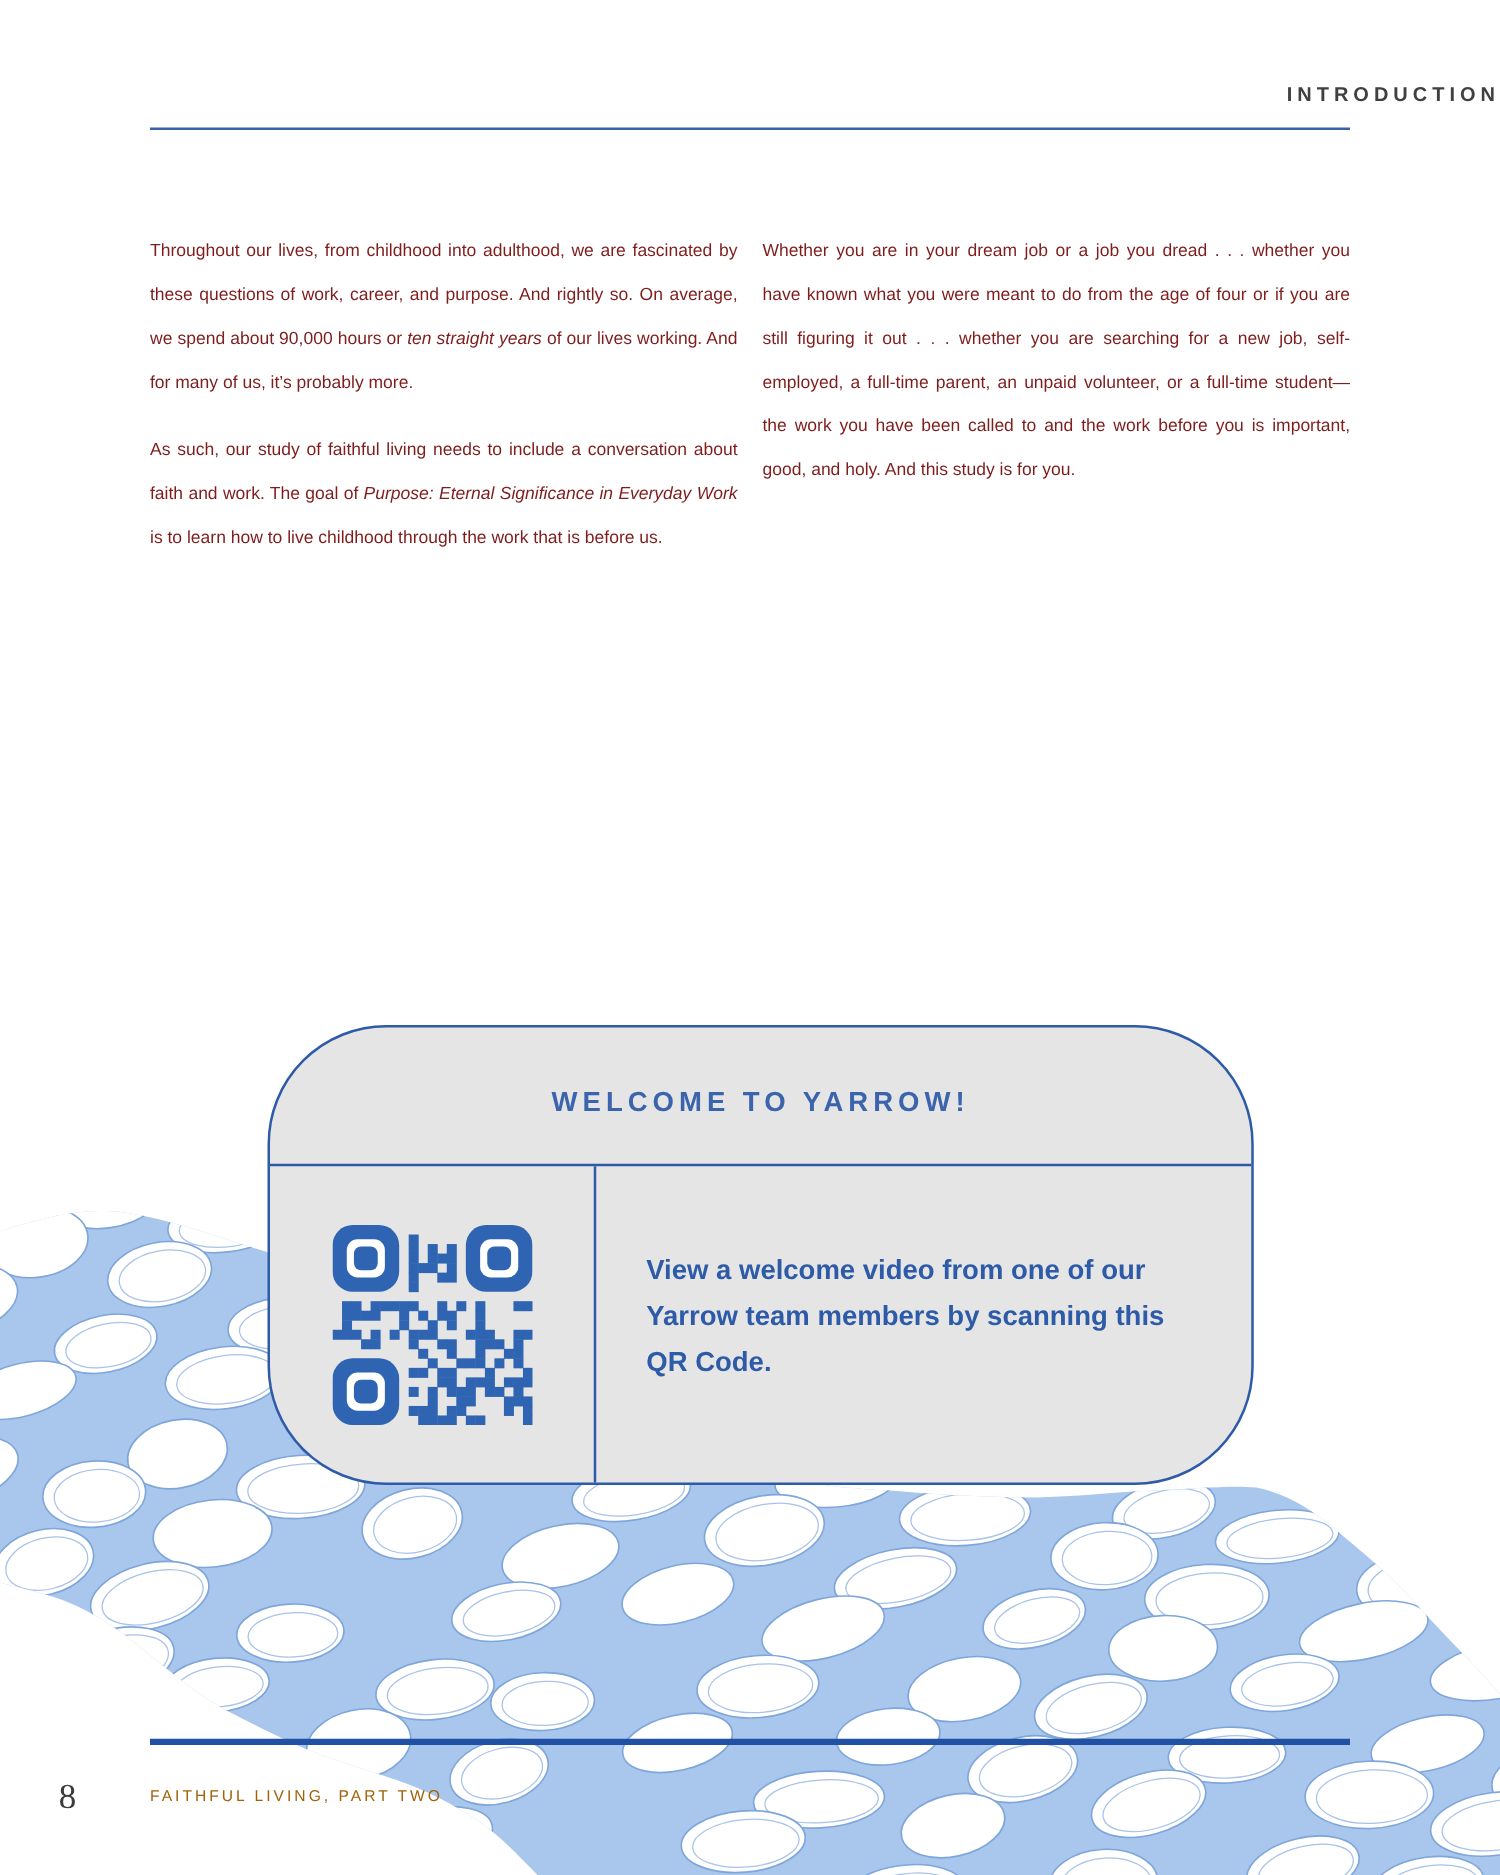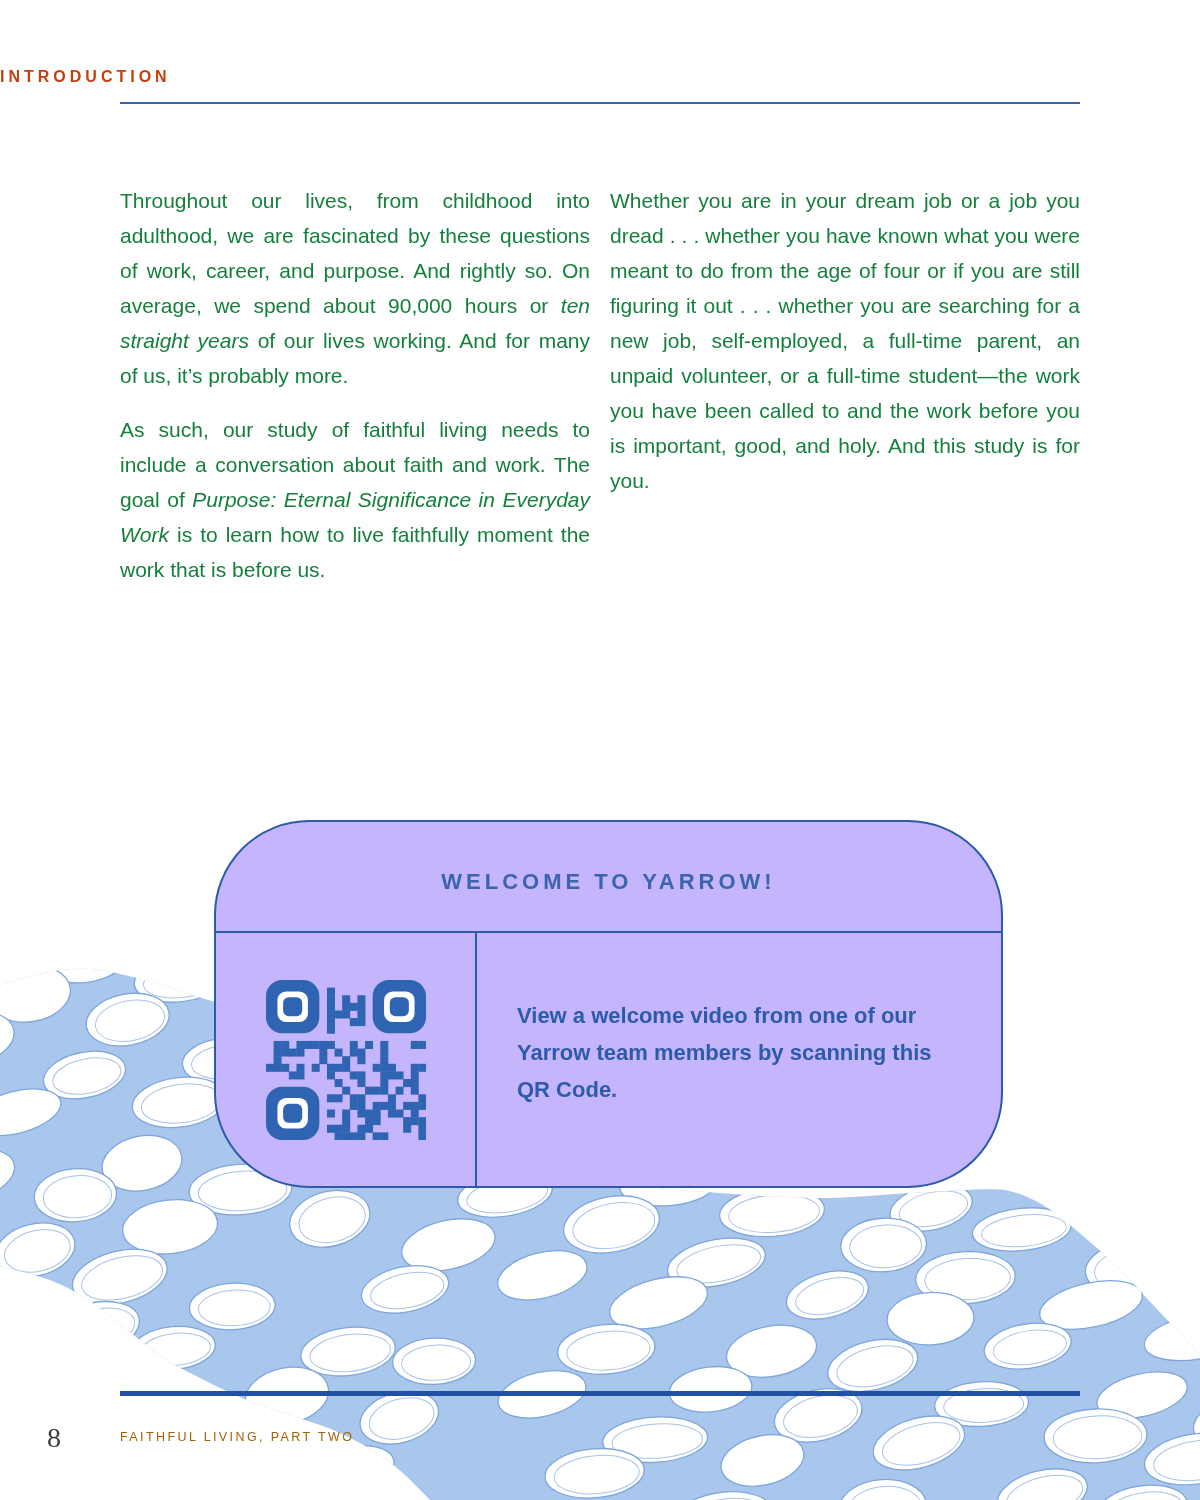--- a/index.html
+++ b/index.html
@@ -6,49 +6,49 @@
   .page{
     position:relative;
     width:1200px;height:1500px;
     background:#ffffff;
     overflow:hidden;
     font-family:"Liberation Sans", sans-serif;
   }
   
   .header-title{
     position:absolute;left:0;top:68px;width:100%;
-    text-align:left;
+    text-align:right;
     font-size:16px;font-weight:bold;letter-spacing:4px;
-    color:#c2410c;
+    color:#404040;
     z-index:2;
   }
   .header-rule{
     position:absolute;left:120px;top:102px;width:960px;height:2px;
     background:#3a62a8;z-index:2;
   }
   
   .columns{
     position:absolute;left:120px;top:183px;width:960px;z-index:2;
   }
   .col{position:absolute;top:0;width:470px;}
   .col-left{left:0;}
   .col-right{left:490px;}
   .col p{
     margin:0 0 19px 0;
-    font-size:21px;line-height:35px;
-    color:#15803d;
+    font-size:14px;line-height:35px;
+    color:#7f1d1d;
     text-align:justify;
   }
   .col p.cont{text-align-last:justify;}
   .col p em{font-style:italic;}
   
   .callout{
     position:absolute;left:214px;top:820px;width:789px;height:368px;
     border:2px solid #2d5ba8;border-radius:95px;
-    background:#c4b5fd;
+    background:#e5e5e5;
     box-sizing:border-box;
     z-index:3;
     display:flex;flex-direction:column;
   }
   .callout-titlebar{
     height:109px;flex:0 0 auto;
     border-bottom:2px solid #2d5ba8;
     display:flex;align-items:center;justify-content:center;
   }
   .callout-title{
@@ -93,21 +93,21 @@
 <body>
 
 <div class="page">
 
   <div class="header-title">INTRODUCTION</div>
   <div class="header-rule"></div>
 
   <div class="columns">
     <div class="col col-left">
         <p><span>Throughout our lives, from childhood into adulthood, we are fascinated by these questions of work, career, and purpose. And rightly so. On average, we spend about 90,000 hours or </span><em>ten straight years</em><span> of our lives working. And for many of us, it’s probably more.</span></p>
-        <p><span>As such, our study of faithful living needs to include a conversation about faith and work. The goal of </span><em>Purpose: Eternal Significance in Everyday Work</em><span> is to learn how to live faithfully moment the work that is before us.</span></p>
+        <p><span>As such, our study of faithful living needs to include a conversation about faith and work. The goal of </span><em>Purpose: Eternal Significance in Everyday Work</em><span> is to learn how to live childhood through the work that is before us.</span></p>
       </div>
     <div class="col col-right">
         <p><span>Whether you are in your dream job or a job you dread . . . whether you have known what you were meant to do from the age of four or if you are still figuring it out . . . whether you are searching for a new job, self-employed, a full-time parent, an unpaid volunteer, or a full-time student—the work you have been called to and the work before you is important, good, and holy. And this study is for you.</span></p>
       </div>
   </div>
 
   <div class="callout">
     <div class="callout-titlebar">
       <span class="callout-title">WELCOME TO YARROW!</span>
     </div>

